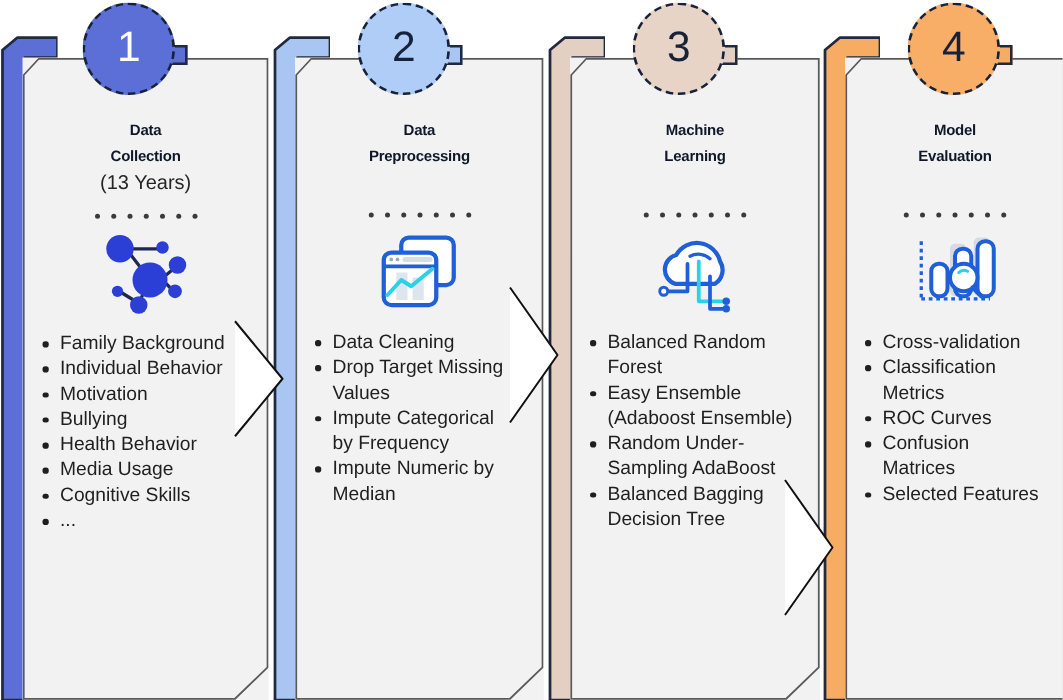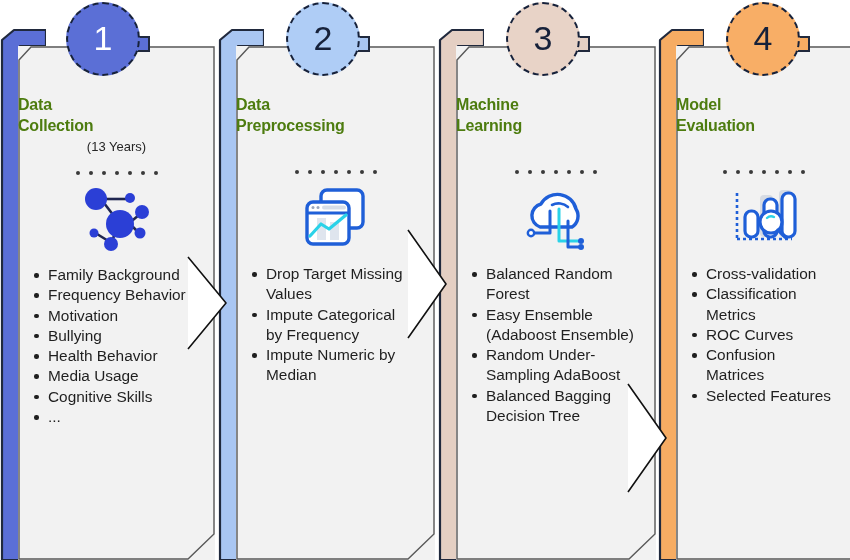--- a/index.html
+++ b/index.html
@@ -22,25 +22,25 @@
     background:#f2f2f2;
   }
   .card .cardbg{position:absolute;left:0;top:0;}
 
   .content{
     position:absolute;left:0;top:0;right:0;bottom:0;
     box-sizing:border-box;
   }
 
   .title{
-    text-align:left;font-weight:bold;color:#4d7c0f;
-    font-size:16px;line-height:21px;letter-spacing:-0.2px;
+    text-align:center;font-weight:bold;color:#0f172a;
+    font-size:12px;line-height:21px;letter-spacing:-0.2px;
   }
   .subtitle{
-    text-align:center;color:#262626;font-size:13px;line-height:21px;
+    text-align:center;color:#262626;font-size:16px;line-height:21px;
     font-weight:normal;
   }
 
   .dots{display:flex;justify-content:center;gap:9px;margin-top:14px;}
   .dots i{display:block;width:4px;height:4px;border-radius:50%;background:#3a3a3a;}
 
   .iconwrap{display:flex;justify-content:center;align-items:center;height:72px;margin-top:8px;}
 
   ul.bullets{
     margin:0;padding:0 20px 0 30px;list-style:none;
@@ -118,21 +118,21 @@
               <circle cx="40" cy="38" r="14"></circle>
               <circle cx="62" cy="26" r="7"></circle>
               <circle cx="60" cy="47" r="5.5"></circle>
               <circle cx="14" cy="47" r="4.5"></circle>
               <circle cx="31" cy="58" r="7"></circle>
             </g>
           </svg>
         </div>
         <ul class="bullets" style="margin-top:10px;">
           <li>Family Background</li>
-          <li>Frequency Behavior</li>
+          <li>Individual Behavior</li>
           <li>Motivation</li>
           <li>Bullying</li>
           <li>Health Behavior</li>
           <li>Media Usage</li>
           <li>Cognitive Skills</li>
           <li>...</li>
         </ul>
       </div>
     </div>
   </div>
@@ -171,20 +171,21 @@
             <line x1="8" y1="29" x2="50" y2="29" stroke="#1f5fd8" stroke-width="3"></line>
             <circle cx="14" cy="23.5" r="1.5" fill="#9aa7bd"></circle>
             <circle cx="19" cy="23.5" r="1.5" fill="#9aa7bd"></circle>
             <rect x="23" y="21.5" width="24" height="4" rx="2" fill="#d6dde8"></rect>
             <rect x="18" y="34" width="9" height="22" fill="#dfe5ee"></rect>
             <rect x="31" y="38" width="9" height="18" fill="#dfe5ee"></rect>
             <polyline points="11,52 22,40 30,45 47,31" fill="none" stroke="#2ad2e8" stroke-width="3.2" stroke-linejoin="round" stroke-linecap="round"></polyline>
           </svg>
         </div>
         <ul class="bullets" style="margin-top:10px;">
+          <li>Data Cleaning</li>
           <li>Drop Target Missing Values</li>
           <li>Impute Categorical by Frequency</li>
           <li>Impute Numeric by Median</li>
         </ul>
       </div>
     </div>
   </div>
 
   <div class="panel" id="p3" style="left:438px;width:242px;">
     <div class="band">

